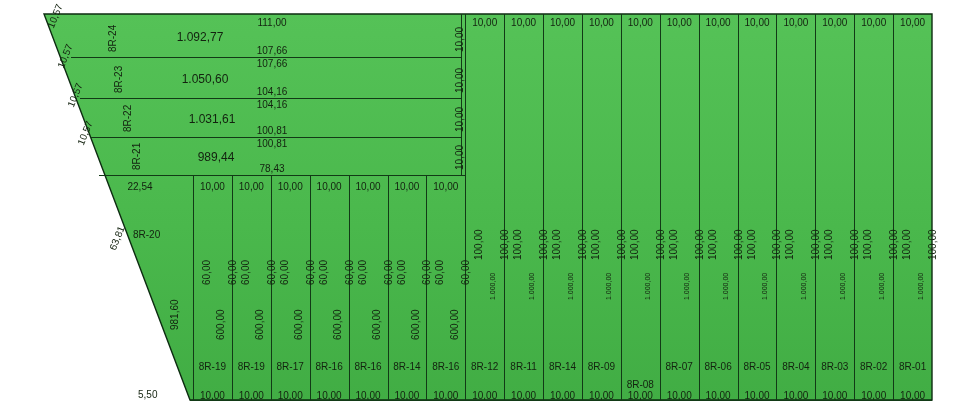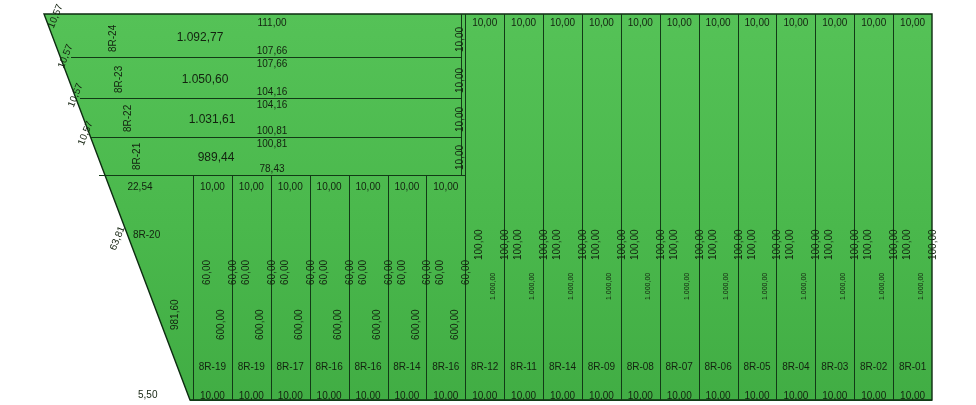--- a/index.html
+++ b/index.html
@@ -136,21 +136,21 @@
       <div class="tx rot90" style="left:668.7px;top:260px;">100,00</div>
       <div class="tx rot90" style="left:694.6px;top:260px;">100,00</div>
       <div class="tx rot90 xtiny" style="left:683.2px;top:300px;">1.000,00</div>
       <div class="tx c" style="left:679.2px;top:362px;">8R-07</div>
       <div class="tx c" style="left:679.2px;top:391px;">10,00</div>
       <div class="ln v" style="left:620.8px;top:14px;height:386px;"></div>
       <div class="tx c" style="left:640.3px;top:18px;">10,00</div>
       <div class="tx rot90" style="left:629.8px;top:260px;">100,00</div>
       <div class="tx rot90" style="left:655.7px;top:260px;">100,00</div>
       <div class="tx rot90 xtiny" style="left:644.3px;top:300px;">1.000,00</div>
-      <div class="tx c" style="left:640.3px;top:362px;text-align:right;">8R-08</div>
+      <div class="tx c" style="left:640.3px;top:380px;text-align:right;">8R-08</div>
       <div class="tx c" style="left:640.3px;top:391px;">10,00</div>
       <div class="ln v" style="left:581.9px;top:14px;height:386px;"></div>
       <div class="tx c" style="left:601.4px;top:18px;">10,00</div>
       <div class="tx rot90" style="left:590.9px;top:260px;">100,00</div>
       <div class="tx rot90" style="left:616.8px;top:260px;">100,00</div>
       <div class="tx rot90 xtiny" style="left:605.4px;top:300px;">1.000,00</div>
       <div class="tx c" style="left:601.4px;top:362px;">8R-09</div>
       <div class="tx c" style="left:601.4px;top:391px;">10,00</div>
       <div class="ln v" style="left:543.1px;top:14px;height:386px;"></div>
       <div class="tx c" style="left:562.5px;top:18px;">10,00</div>

